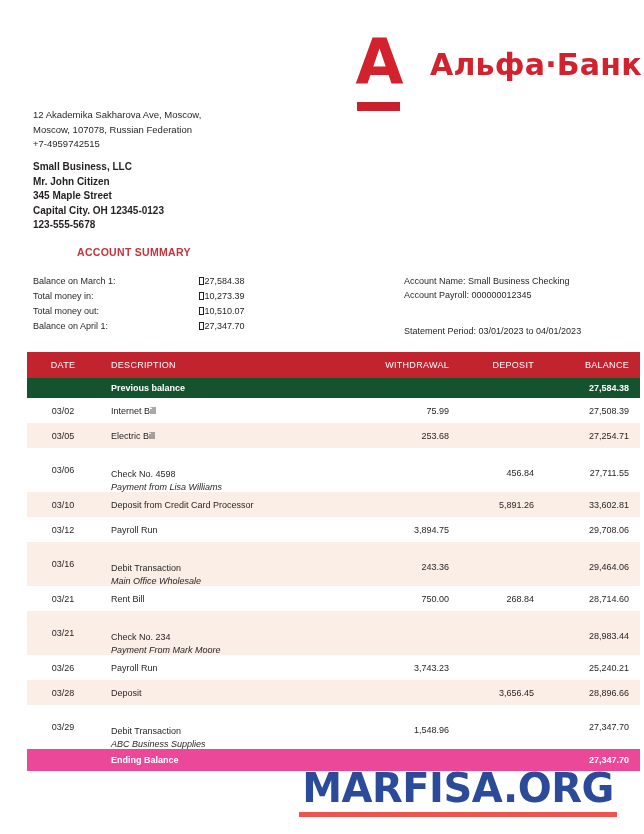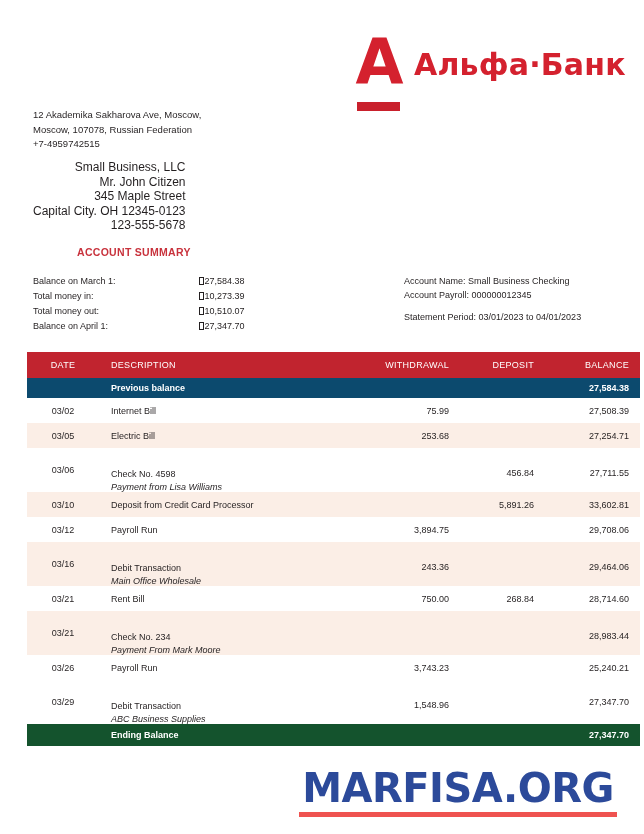--- a/index.html
+++ b/index.html
@@ -48,21 +48,21 @@
   .logo-bar {
     position: absolute;
     left: 9px;
     top: 68px;
     width: 43px;
     height: 9px;
     background: #c9202c;
   }
   .logo-word {
     position: absolute;
-    left: 66px;
+    left: 82px;
     top: 12px;
     font-family: "DejaVu Sans", sans-serif;
     font-weight: bold;
     font-size: 30px;
     line-height: 38px;
     color: #d4212e;
     letter-spacing: 0.2px;
     white-space: nowrap;
   }
 
@@ -72,25 +72,24 @@
     left: 33px;
     top: 108px;
     font-size: 9.5px;
     line-height: 14.5px;
     color: #231f20;
   }
   .customer-address {
     position: absolute;
     left: 33px;
     top: 160px;
-    font-size: 12px;
+    font-size: 10px;
     line-height: 14.5px;
-    font-weight: normal;
+    font-weight: bold;
     color: #231f20;
-    text-align: right;
   }
 
   
   .summary-title {
     position: absolute;
     left: 33px;
     top: 246px;
     font-size: 10.5px;
     font-weight: bold;
     color: #c8323c;
@@ -128,21 +127,21 @@
 
   .account-meta {
     position: absolute;
     left: 404px;
     top: 274px;
     font-size: 9px;
     line-height: 14px;
     white-space: nowrap;
   }
   .account-meta .strong { font-weight: normal; }
-  .account-meta .period { margin-top: 8px; }
+  .account-meta .period { margin-top: 22px; }
 
   
   .txn-table {
     position: absolute;
     left: 27px;
     top: 352px;
     width: 590px;
     border-collapse: collapse;
     table-layout: fixed;
   }
@@ -159,28 +158,28 @@
     height: 26px;
     vertical-align: middle;
   }
   .col-date   { width: 72px; text-align: center; }
   .col-desc   { width: 230px; text-align: left; padding-left: 12px !important; }
   .col-with   { width: 108px; text-align: right; }
   .col-dep    { width: 85px;  text-align: right; }
   .col-bal    { width: 95px;  text-align: right; padding-right: 11px !important; }
 
   .row-prev td {
-    background: #0c4a6e;
+    background: #14532d;
     color: #ffffff;
     font-size: 9px;
     font-weight: bold;
     height: 20px;
   }
   .row-end td {
-    background: #14532d;
+    background: #ec4899;
     color: #ffffff;
     font-size: 9px;
     font-weight: bold;
     height: 22px;
   }
 
   .txn-table tbody tr.data td {
     font-size: 9px;
     color: #231f20;
     height: 25px;
@@ -367,20 +366,27 @@
     </tr>
 
     <tr class="data plain">
       <td class="col-date">03/26</td>
       <td class="col-desc">Payroll Run</td>
       <td class="col-with">3,743.23</td>
       <td class="col-dep"></td>
       <td class="col-bal">25,240.21</td>
     </tr>
 
+    <tr class="data alt">
+      <td class="col-date">03/28</td>
+      <td class="col-desc">Deposit</td>
+      <td class="col-with"></td>
+      <td class="col-dep">3,656.45</td>
+      <td class="col-bal">28,896.66</td>
+    </tr>
 
     <tr class="data plain two-line">
       <td class="col-date">03/29</td>
       <td class="col-desc cell-top">
         <span class="desc-main">Debit Transaction</span>
         <span class="desc-sub">ABC Business Supplies</span>
       </td>
       <td class="col-with cell-top">1,548.96</td>
       <td class="col-dep cell-top"></td>
       <td class="col-bal">27,347.70</td>

